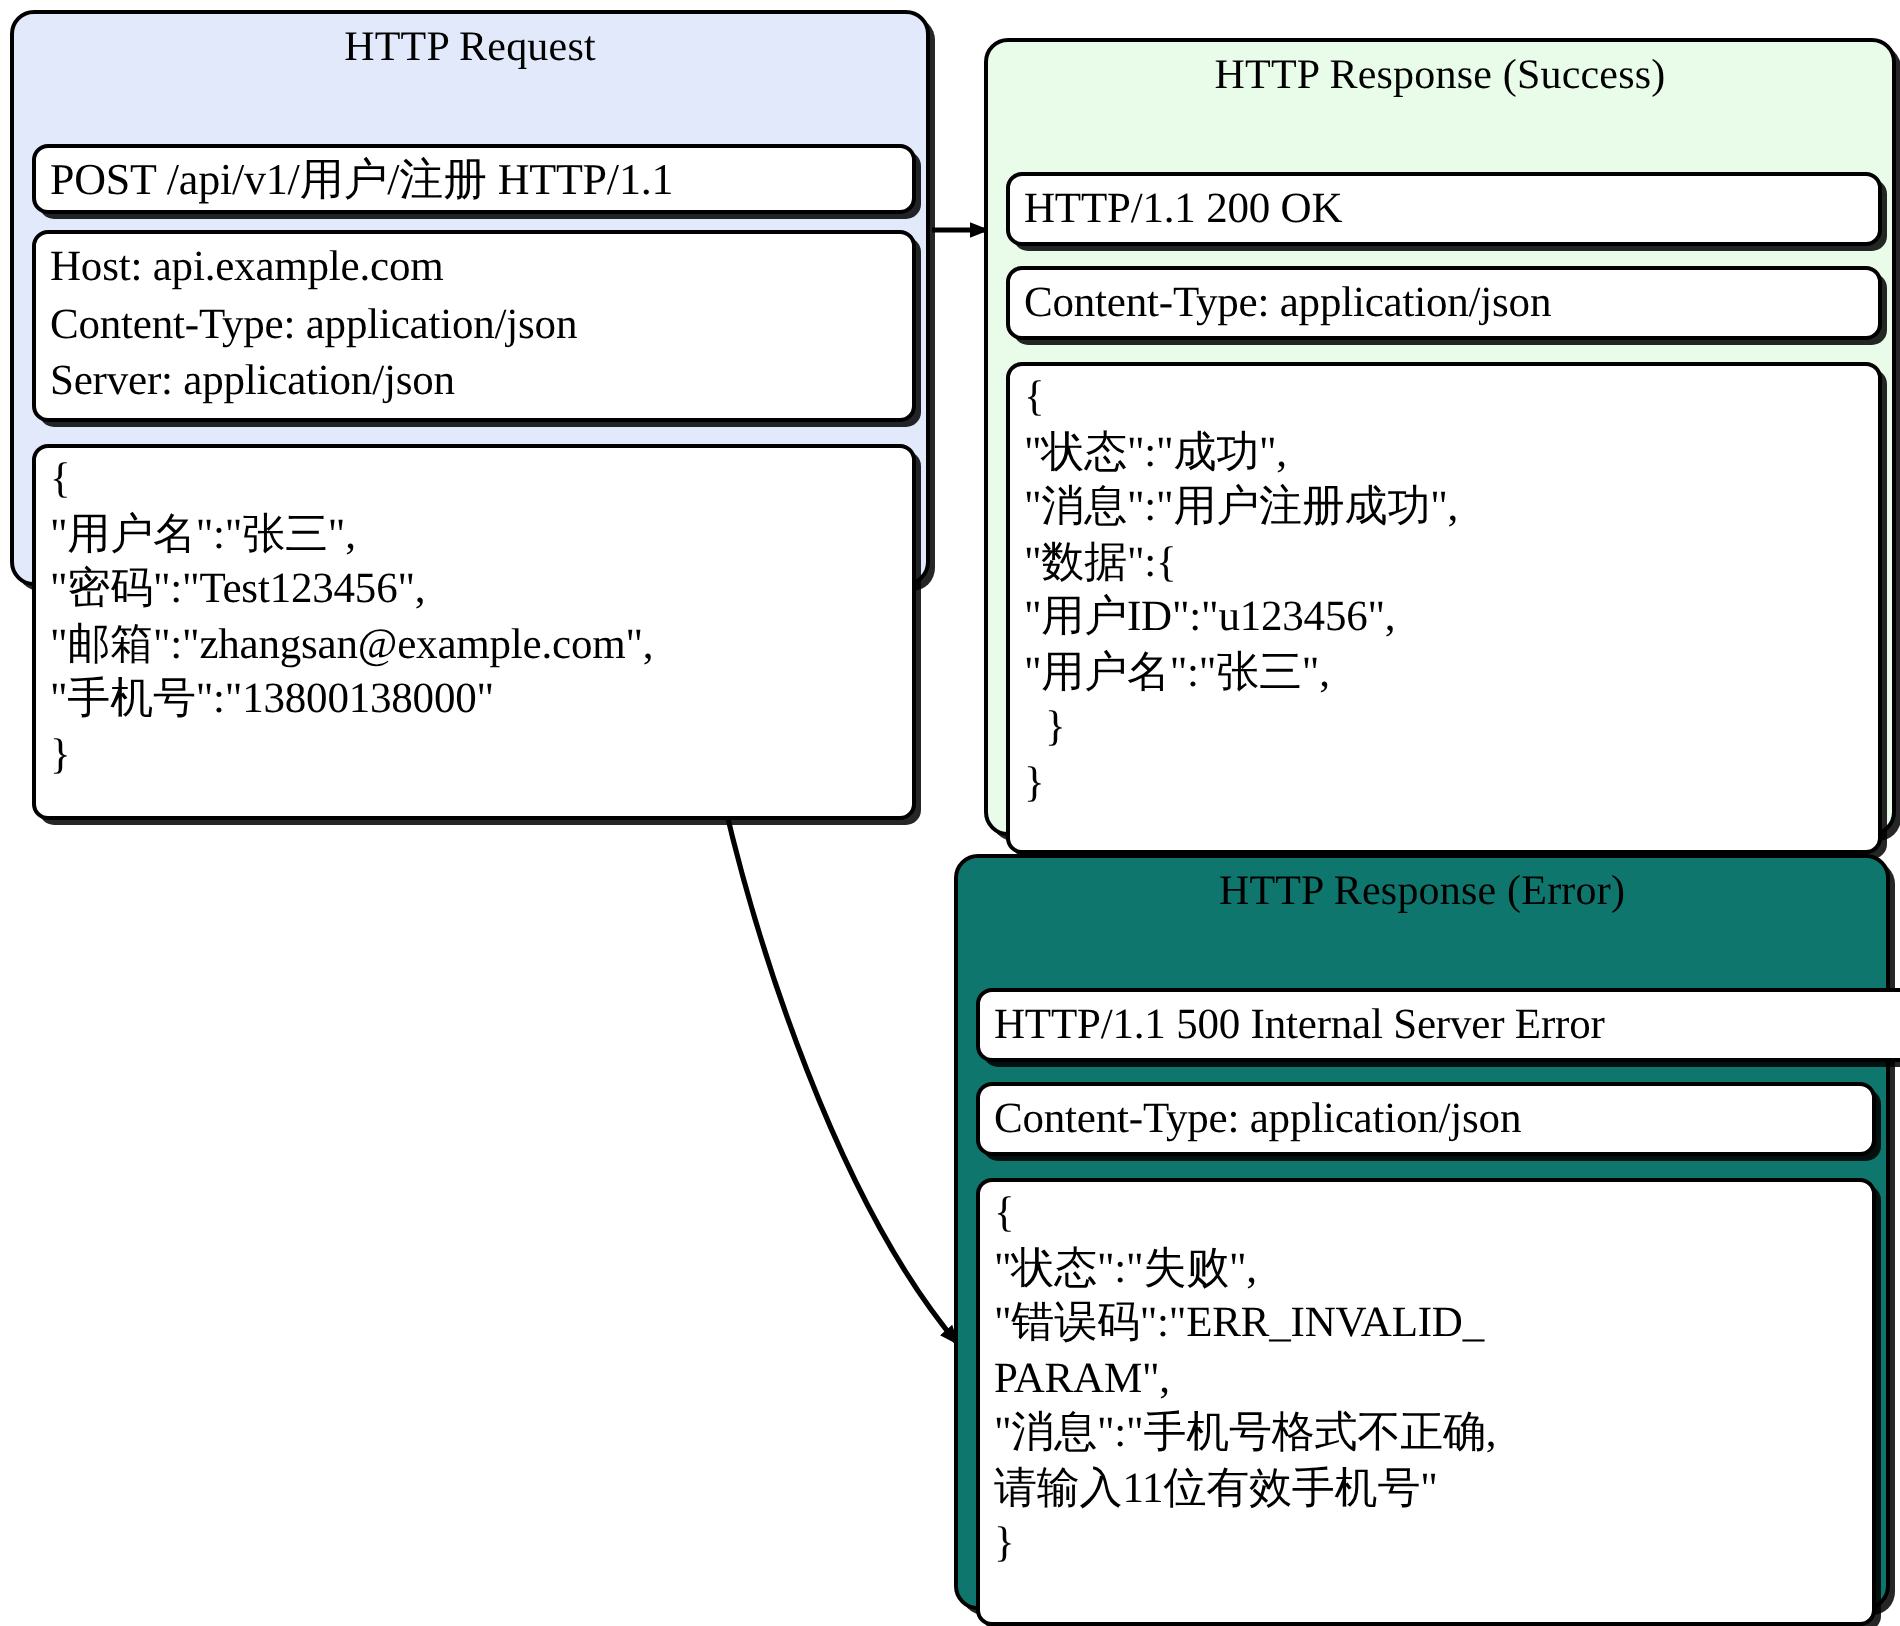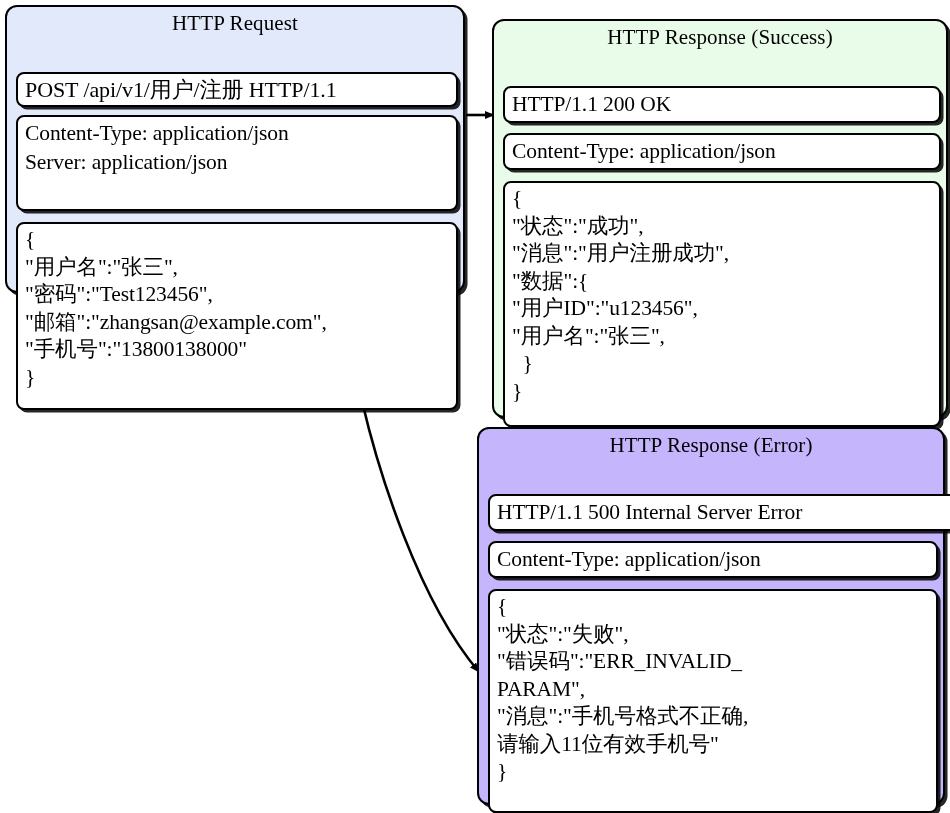--- a/index.html
+++ b/index.html
@@ -30,21 +30,21 @@
     line-height: 1;
     letter-spacing: 0.1px;
     padding-top: 6px;
     padding-bottom: 3px;
     white-space: nowrap;
   }
 
   
   #request-panel  { background: #e1e9fb; }
   #success-panel  { background: #e9fbe9; }
-  #error-panel    { background: #c4b5fd; }
+  #error-panel    { background: #0f766e; }
 
   
   .inner-box {
     position: absolute;
     box-sizing: border-box;
     background: #ffffff;
     border: 2.5px solid #000000;
     border-radius: 8px;
     box-shadow: 3px 3px 0 -0.5px rgba(0,0,0,0.85);
     padding: 2px 5px 3px 7px;
@@ -100,20 +100,21 @@
 </svg>
 
 <div class="panel" id="request-panel">
   <div class="panel-title">HTTP Request</div>
 
   <div class="inner-box" id="req-line-box">
     <div class="line">POST /api/v1/用户/注册 HTTP/1.1</div>
   </div>
 
   <div class="inner-box" id="req-headers-box">
+    <div class="line">Host: api.example.com</div>
     <div class="line">Content-Type: application/json</div>
     <div class="line">Server: application/json</div>
   </div>
 
   <div class="inner-box tight" id="req-body-box">
     <div class="line">{</div>
     <div class="line">"用户名":"张三",</div>
     <div class="line">"密码":"Test123456",</div>
     <div class="line">"邮箱":"zhangsan@example.com",</div>
     <div class="line">"手机号":"13800138000"</div>

